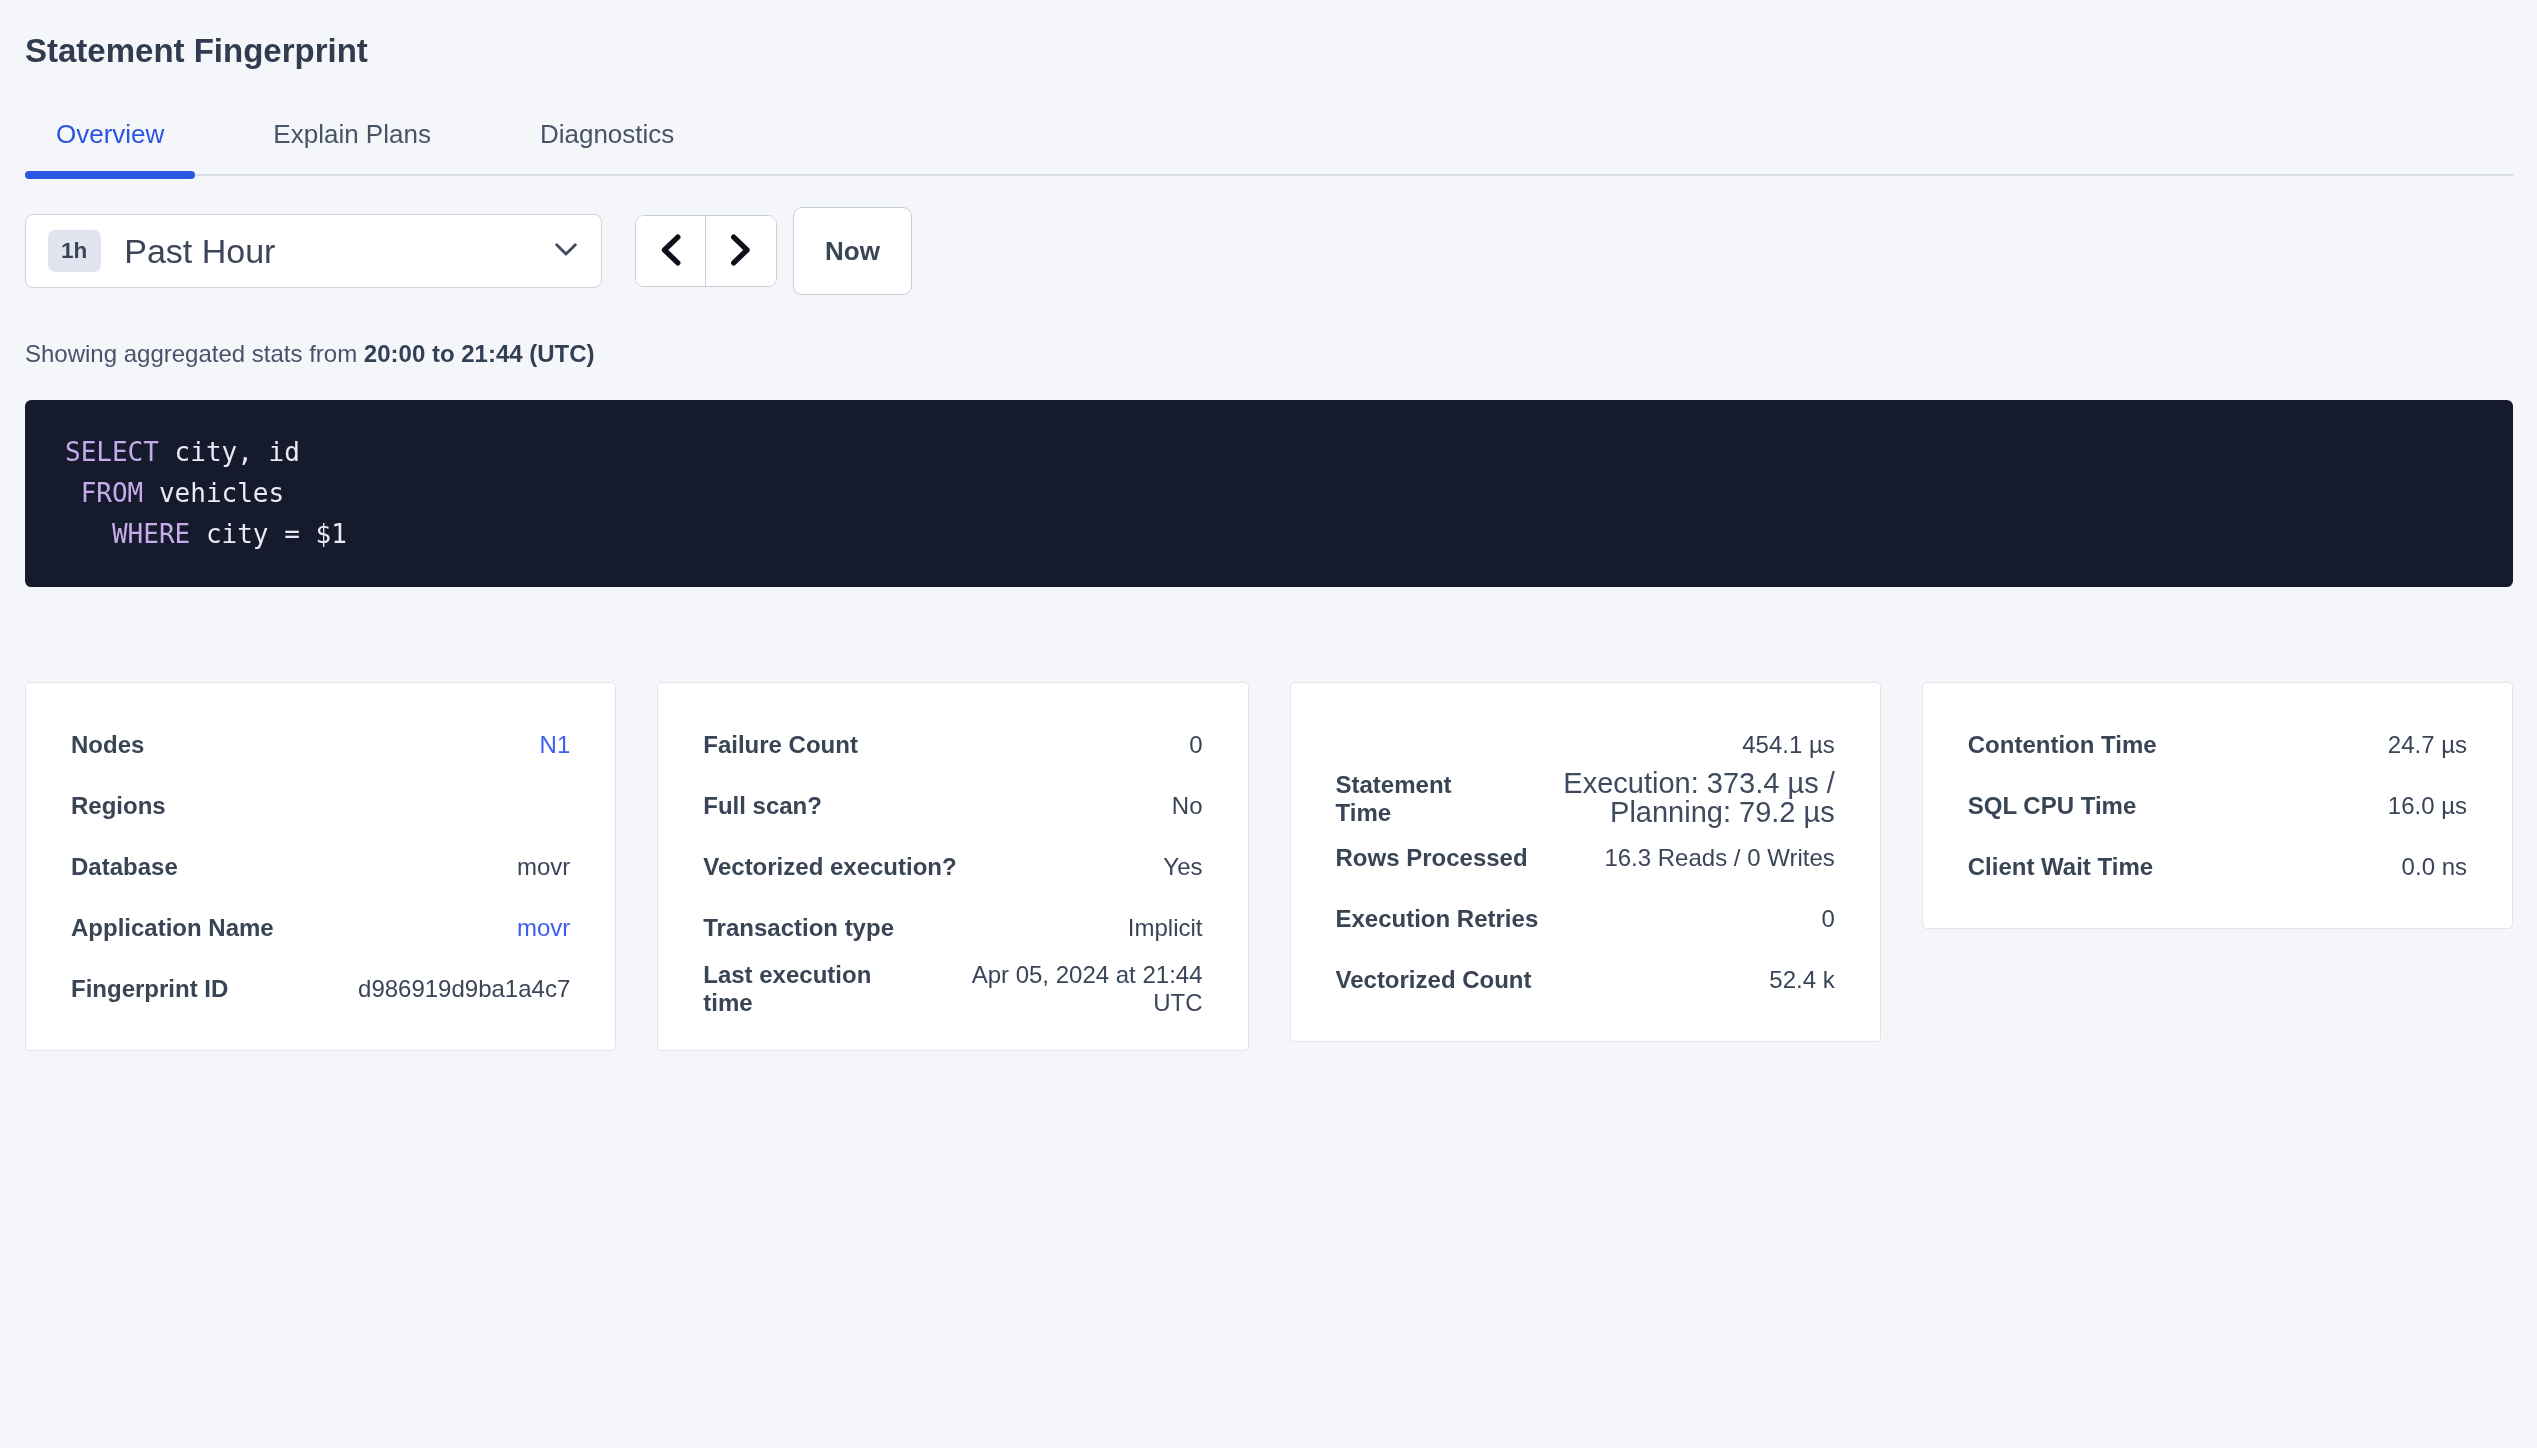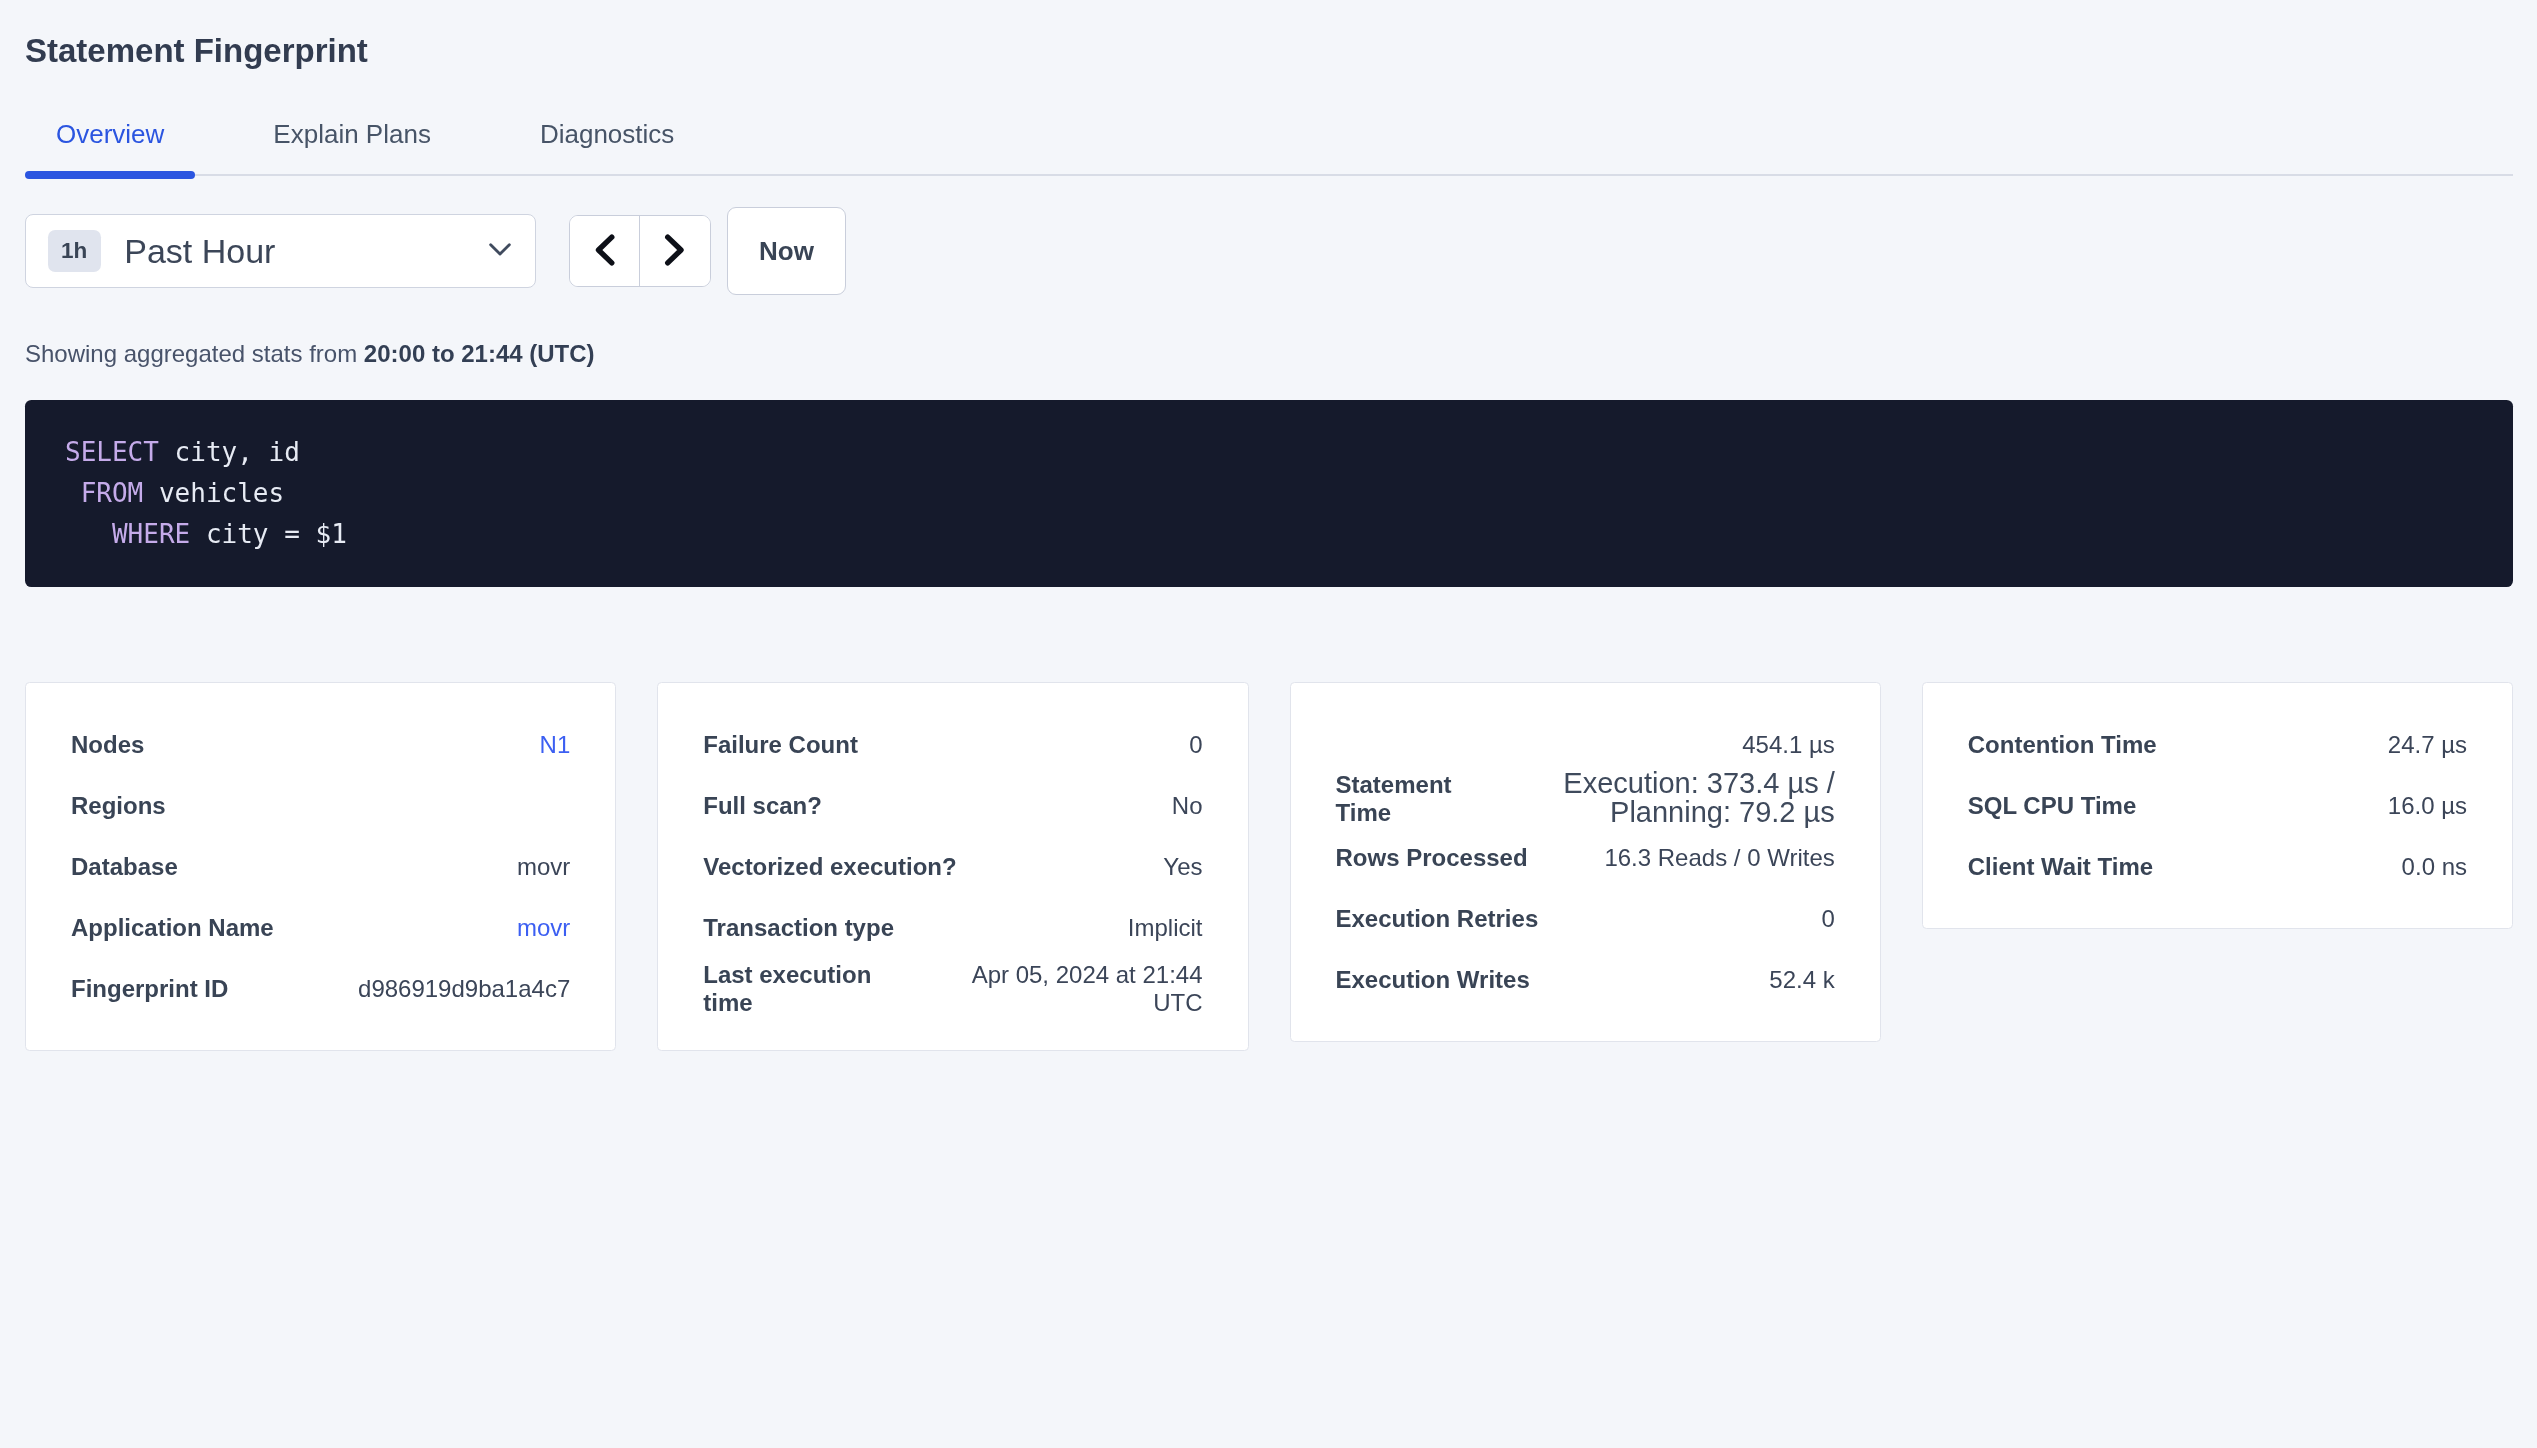--- a/index.html
+++ b/index.html
@@ -41,21 +41,21 @@
     position:absolute;
     left:0; right:0; bottom:-4.5px;
     height:7.2px;
     border-radius:4.5px;
     background:#2b55e0;
   }
 
   
   .controls { margin-top:31px; display:flex; align-items:center; }
   .time-select {
-    width:511px; height:74px;
+    width:577px; height:74px;
     background:#fff;
     border:1.8px solid #cfd4e0;
     border-radius:8px;
     display:flex; align-items:center;
     padding:0 23.4px 0 21.6px;
     cursor:pointer;
   }
   .preset-badge {
     background:#e0e4ee;
     border-radius:7.2px;
@@ -247,21 +247,21 @@
       </div>
       <div class="row">
         <span class="row-label">Rows Processed</span>
         <span class="row-value">16.3 Reads / 0 Writes</span>
       </div>
       <div class="row">
         <span class="row-label">Execution Retries</span>
         <span class="row-value">0</span>
       </div>
       <div class="row">
-        <span class="row-label">Execution Writes</span>
+        <span class="row-label">Vectorized Count</span>
         <span class="row-value">52.4 k</span>
       </div>
     </div>
 
     <div class="card">
       <div class="row">
         <span class="row-label">Contention Time</span>
         <span class="row-value">24.7 µs</span>
       </div>
       <div class="row">

